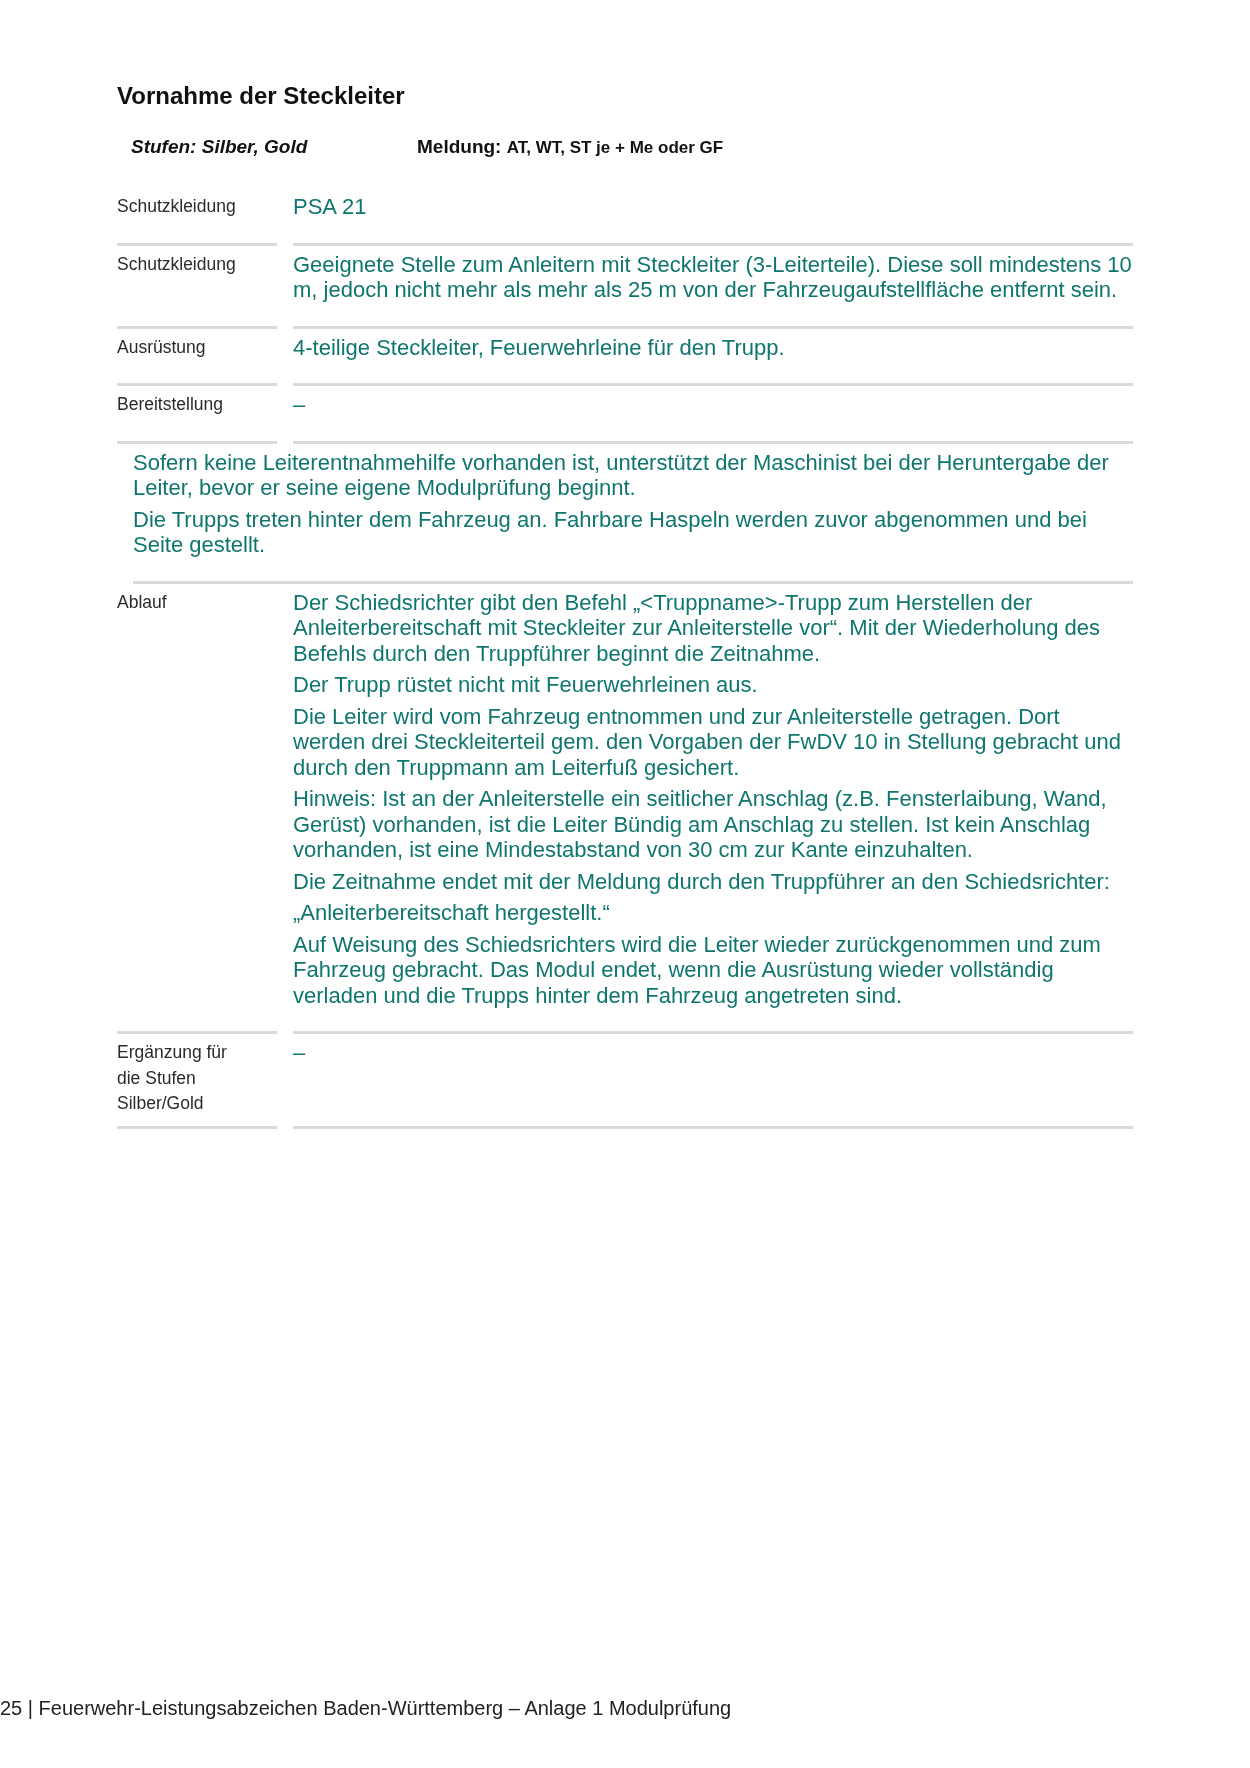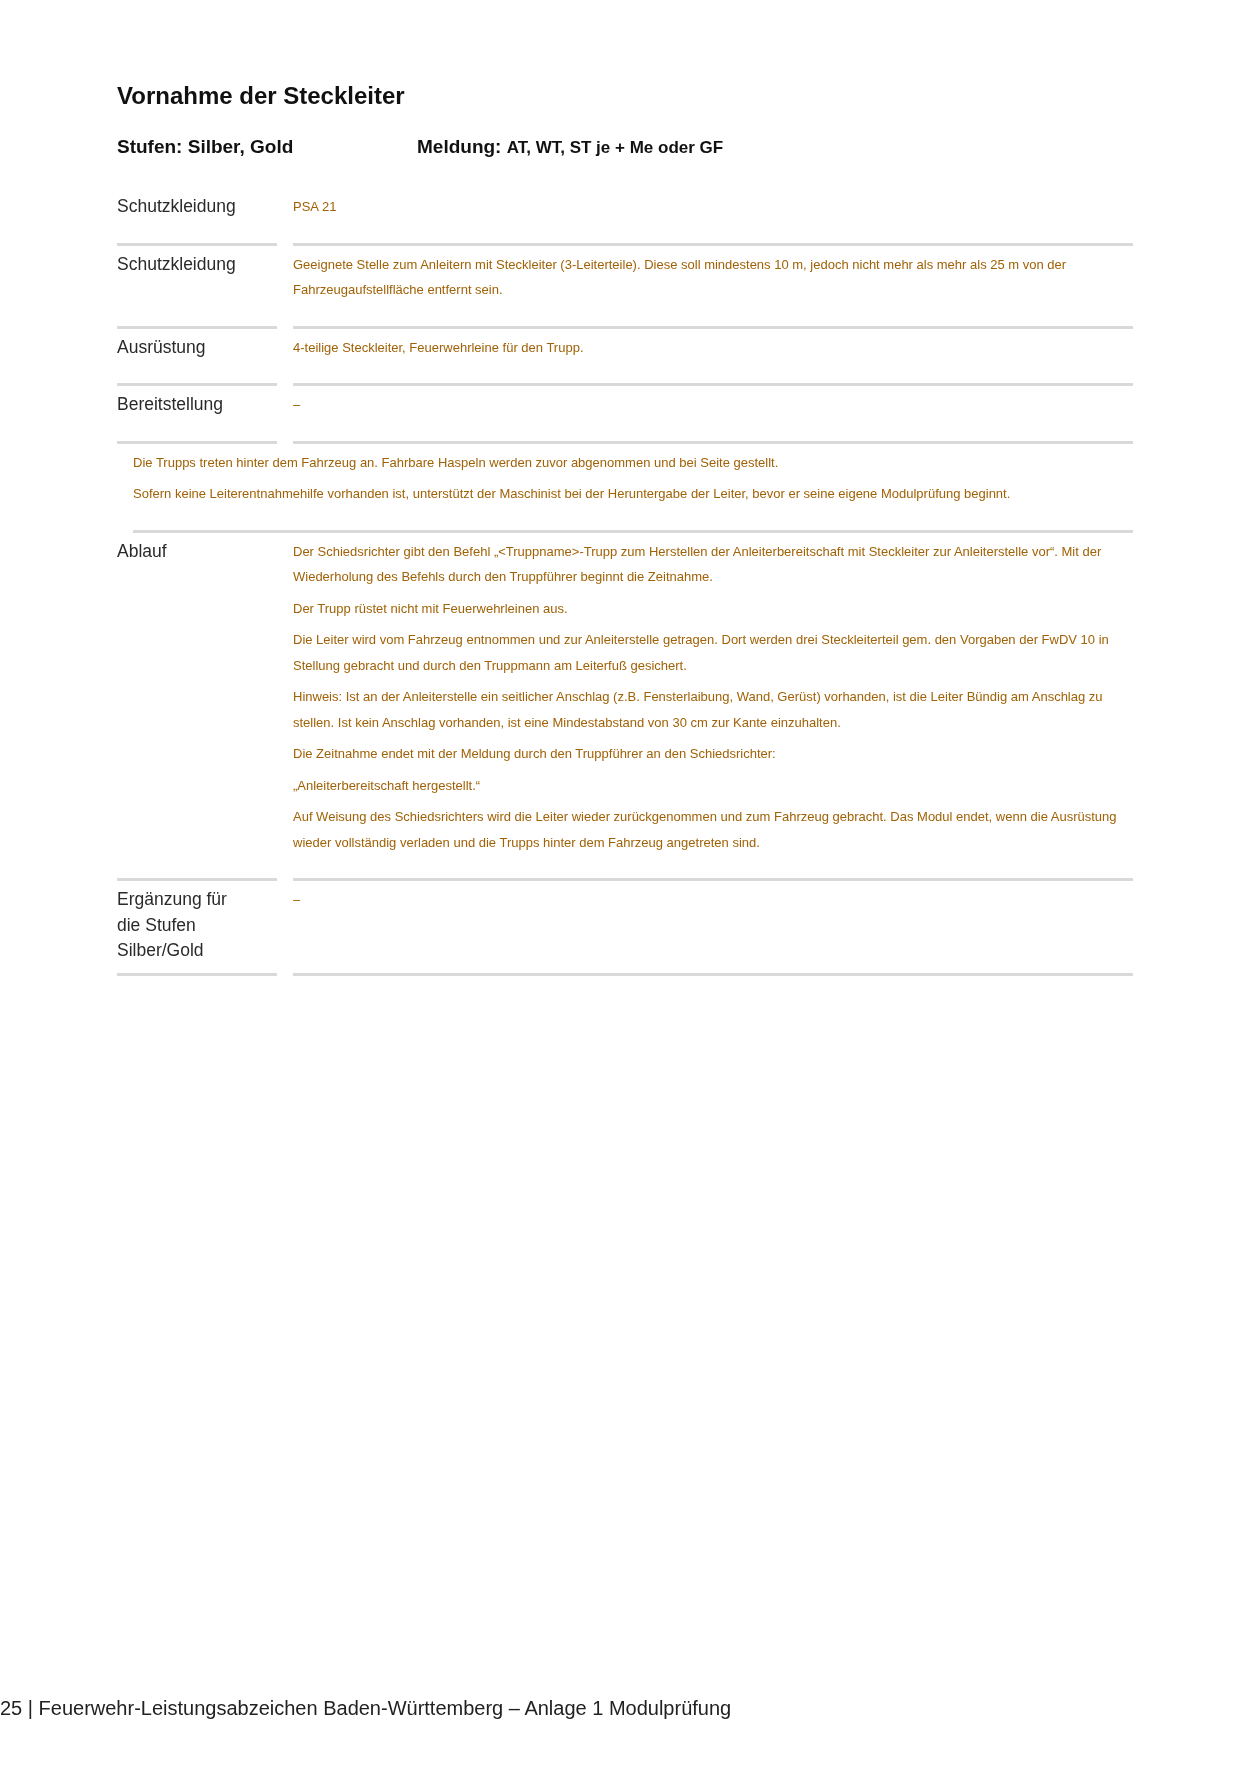--- a/index.html
+++ b/index.html
@@ -5,32 +5,32 @@
     html, body { margin: 0; padding: 0; background: #ffffff; }
     body {
       width: 1250px; height: 1768px; position: relative; overflow: hidden;
       font-family: "Liberation Sans", sans-serif; color: #1a1a1a;
     }
     .title {
       position: absolute; left: 117px; top: 82px;
       font-size: 24px; font-weight: bold; color: #111;
     }
     .meta { position: absolute; top: 136px; font-size: 19px; font-weight: bold; color: #111; }
-    .meta.stufen { left: 117px; }
+    .meta.stufen { left: 131px; font-style: italic; }
     .meta.funktion { left: 417px; }
     .meta.funktion .val { font-size: 17px; text-align: center; }
     .table { position: absolute; left: 117px; top: 188px; width: 1016px; }
     .row { display: flex; position: relative; }
     .label {
       width: 160px; flex: 0 0 160px; font-size: 17.5px; line-height: 25.5px;
       color: #2a2a2a; padding: 6px 0 9px 0; border-bottom: 3px solid #d9d9d9;
     }
     .gap { width: 16px; flex: 0 0 16px; }
     .value {
-      flex: 1; font-size: 13px; line-height: 25.5px; color: #a16207;
+      flex: 1; font-size: 22px; line-height: 25.5px; color: #0f766e;
       padding: 6px 0 23px 0; border-bottom: 3px solid #d9d9d9;
     }
     .value p { margin: 0 0 6px 0; }
     .value p:last-child { margin-bottom: 0; }
     .footer {
       position: absolute; top: 1697px; left: 0; width: 1250px; text-align: left;
       font-size: 20px; color: #222;
     }
   </style>
 </head>
@@ -68,22 +68,22 @@
     <div class="row">
       <div class="label">Bereitstellung</div>
       <div class="gap"></div>
       <div class="value">
         <p>–</p>
       </div>
     </div>
     <div class="row">
       <div class="gap"></div>
       <div class="value">
+        <p>Sofern keine Leiterentnahmehilfe vorhanden ist, unterstützt der Maschinist bei der Heruntergabe der Leiter, bevor er seine eigene Modulprüfung beginnt.</p>
         <p>Die Trupps treten hinter dem Fahrzeug an. Fahrbare Haspeln werden zuvor abgenommen und bei Seite gestellt.</p>
-        <p>Sofern keine Leiterentnahmehilfe vorhanden ist, unterstützt der Maschinist bei der Heruntergabe der Leiter, bevor er seine eigene Modulprüfung beginnt.</p>
       </div>
     </div>
     <div class="row">
       <div class="label">Ablauf</div>
       <div class="gap"></div>
       <div class="value">
         <p>Der Schiedsrichter gibt den Befehl „&lt;Truppname&gt;-Trupp zum Herstellen der Anleiterbereitschaft mit Steckleiter zur Anleiterstelle vor“. Mit der Wiederholung des Befehls durch den Truppführer beginnt die Zeitnahme.</p>
         <p>Der Trupp rüstet nicht mit Feuerwehrleinen aus.</p>
         <p>Die Leiter wird vom Fahrzeug entnommen und zur Anleiterstelle getragen. Dort werden drei Steckleiterteil gem. den Vorgaben der FwDV 10 in Stellung gebracht und durch den Truppmann am Leiterfuß gesichert.</p>
         <p>Hinweis: Ist an der Anleiterstelle ein seitlicher Anschlag (z.B. Fensterlaibung, Wand, Gerüst) vorhanden, ist die Leiter Bündig am Anschlag zu stellen. Ist kein Anschlag vorhanden, ist eine Mindestabstand von 30 cm zur Kante einzuhalten.</p>

